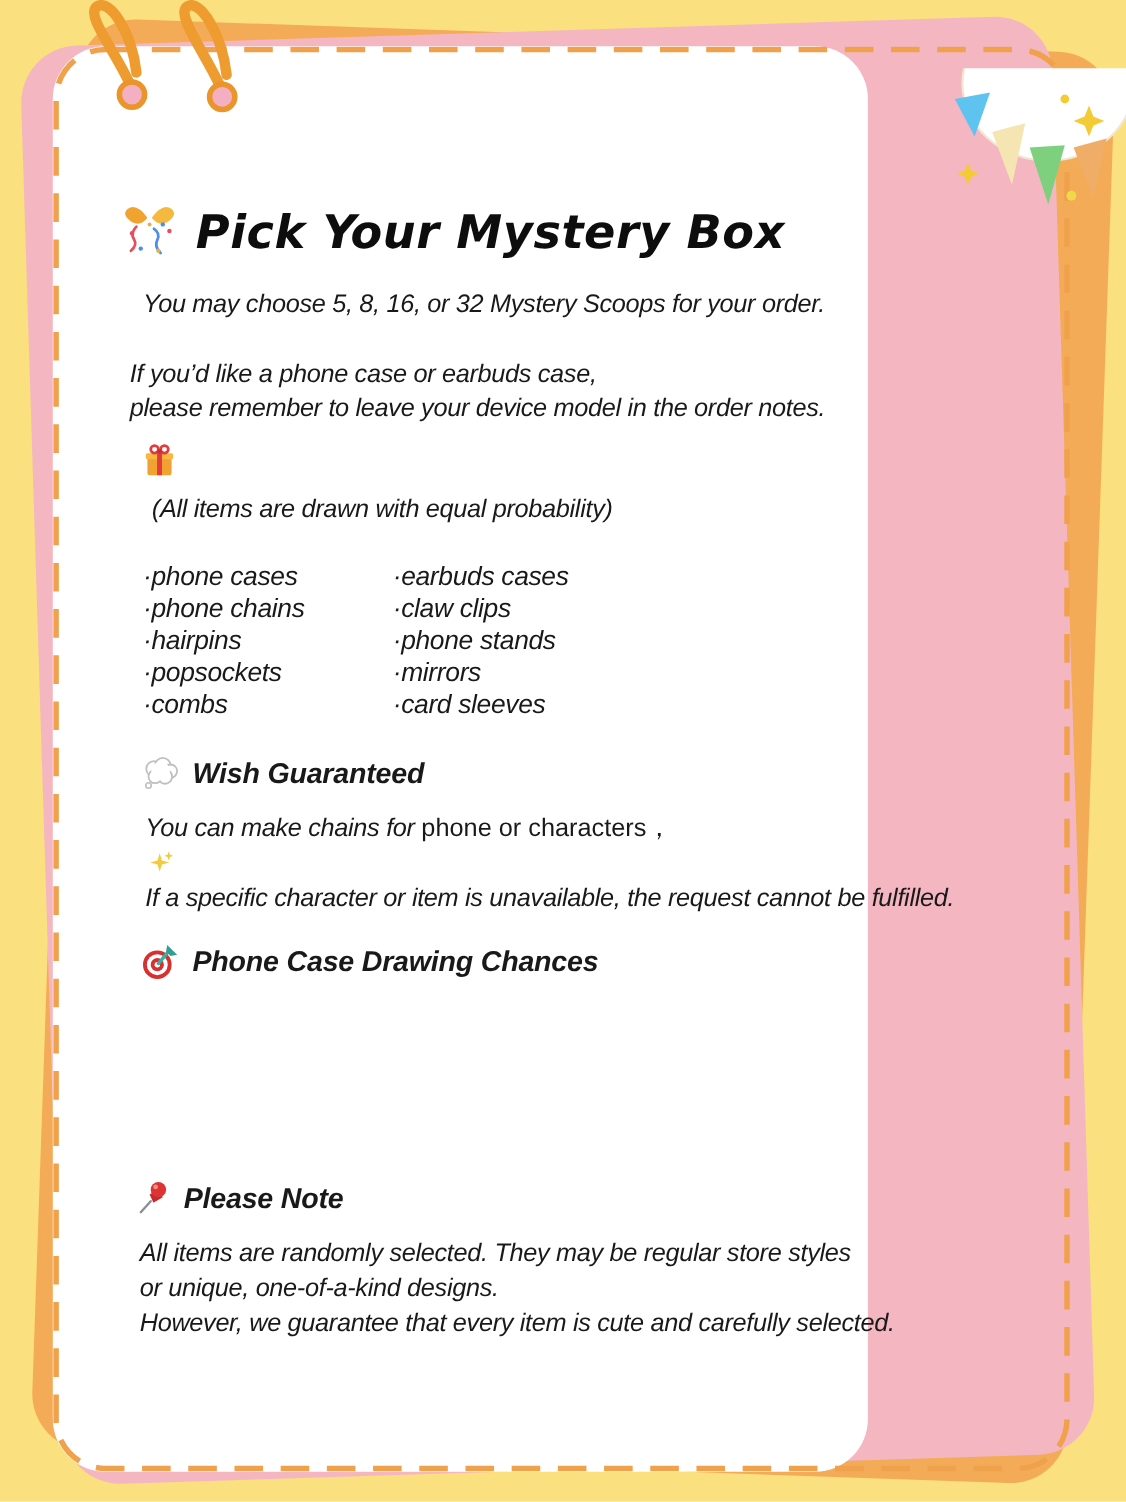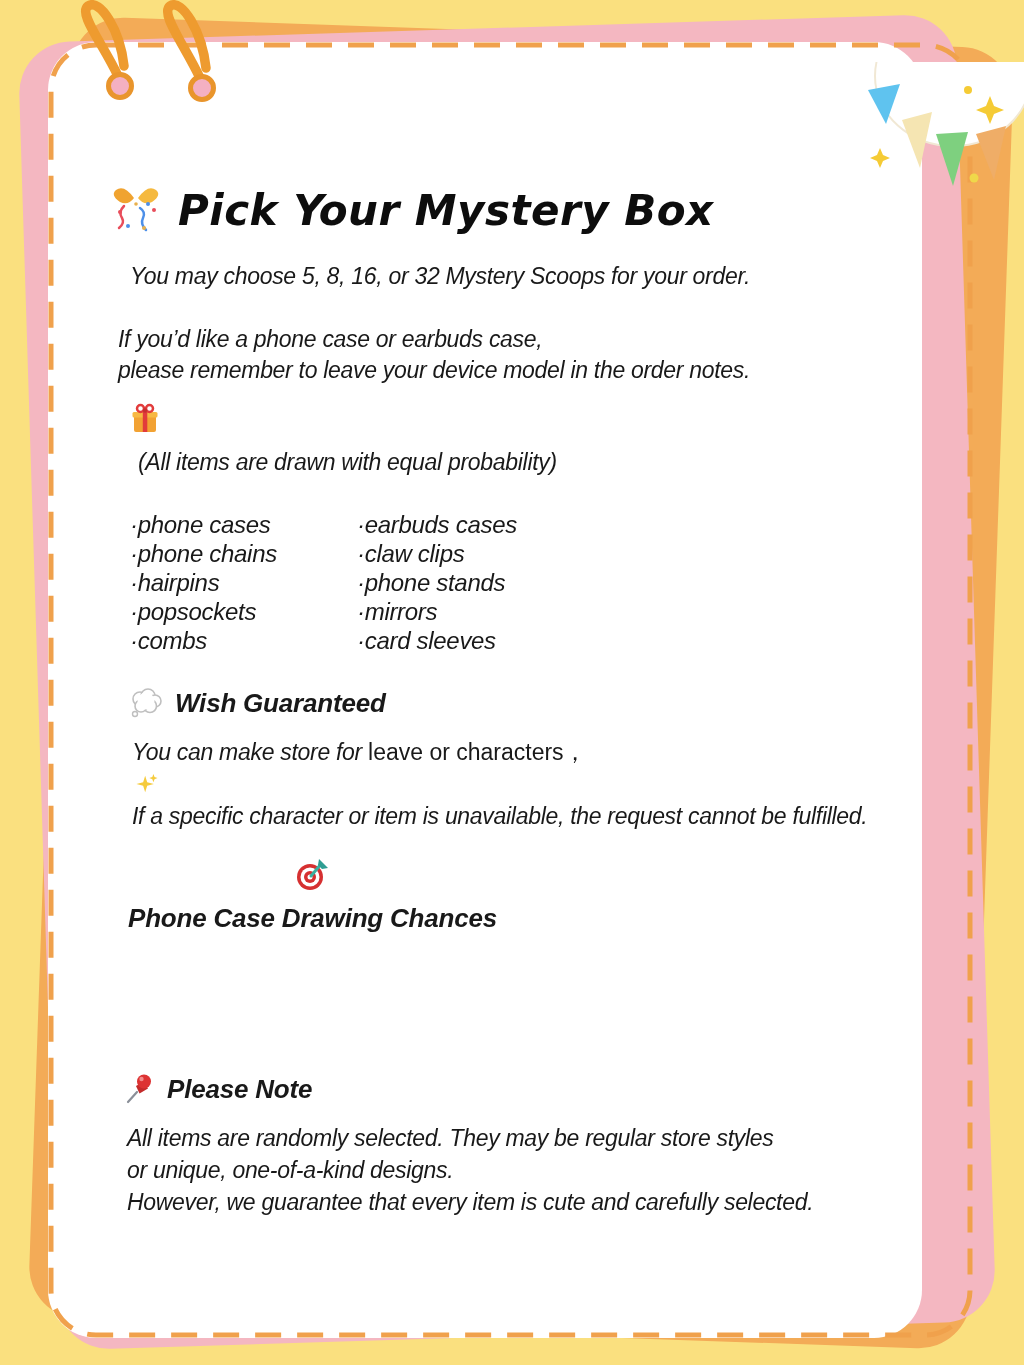--- a/index.html
+++ b/index.html
@@ -8,21 +8,21 @@
     background:#FAE07F;
     position:relative;
     overflow:hidden;
     font-family:"Liberation Sans","DejaVu Sans",sans-serif;
     color:#191919;
   }
   .backdrop{position:absolute;border-radius:52px;}
   .backdrop-orange{left:50px;top:32px;width:942px;height:1302px;background:#F3AB57;transform:rotate(2deg);}
   .backdrop-pink{left:38px;top:28px;width:938px;height:1308px;background:#F4B7C1;transform:rotate(-1.8deg);}
   .card{
-    position:absolute;left:48px;top:42px;width:874px;height:1296px;
+    position:absolute;left:48px;top:42px;width:741px;height:1296px;
     background:#FFFFFF;border-radius:48px;
   }
   .dash-border{position:absolute;left:0;top:0;}
   .deco{position:absolute;}
   .clips{left:60px;top:0;width:200px;height:120px;}
   .bunting{left:790px;top:20px;width:234px;height:150px;}
 
   
   .sec{position:absolute;white-space:nowrap;}
   .title-row{left:62px;top:142px;display:flex;align-items:center;gap:16px;}
@@ -38,21 +38,21 @@
   .heading-text{font-size:26px;font-weight:bold;font-style:italic;letter-spacing:-.2px;}
   .h-gift{left:80px;top:360px;}
   .sub{left:90px;top:407px;font-size:23px;font-style:italic;letter-spacing:-.3px;}
   .col{line-height:29px;font-size:24px;font-style:italic;letter-spacing:-.3px;}
   .col1{left:82px;top:468px;}
   .col2{left:309px;top:468px;}
   .h-wish{left:80px;top:645px;}
   .wish-lines{left:84px;top:694px;line-height:32px;}
   .wish-lines .body-line{line-height:32px;}
   .hl{font-style:normal;letter-spacing:0;}
-  .h-target{left:80px;top:814px;flex-direction:column;}
+  .h-target{left:80px;top:814px;}
   .chances{left:72px;top:870px;line-height:33px;}
   .chances .body-line{line-height:33px;}
   .h-pin{left:76px;top:1030px;}
   .note-lines{left:79px;top:1080px;line-height:32px;}
   .note-lines .body-line{line-height:32px;}
   .inline-icon{display:inline-block;vertical-align:-3px;margin-left:4px;}
 </style>
 </head>
 <body>
 
@@ -133,21 +133,21 @@
           <circle cx="27" cy="14" r="6"></circle>
         <circle cx="22" cy="19" r="6.5"></circle>
           <circle cx="13" cy="19" r="6"></circle>
       </g>
       <circle cx="18" cy="14" r="8.5" fill="#FFFFFF"></circle>
       <circle cx="7" cy="27" r="2.5" fill="#FFFFFF" stroke="#BFBFBF" stroke-width="1.4"></circle>
     </svg>
     <span class="heading-text">Wish Guaranteed</span>
   </div>
   <div class="sec wish-lines">
-    <div class="body-line"><span>You can make store for </span><span class="hl">leave or characters</span><span class="hl">，</span></div>
+    <div class="body-line"><span>You can make chains for </span><span class="hl">phone or characters</span><span class="hl">，</span></div>
     <div class="body-line"><svg class="inline-icon" width="22" height="22" viewBox="0 0 24 24">
           <path d="M10 3 L12.2 10 L19.5 12 L12.2 14 L10 21 L7.8 14 L0.5 12 L7.8 10 Z" fill="#F5CB3D"></path>
           <path d="M19 1 l1.2 3.3 l3.3 1.2 l-3.3 1.2 L19 10 l-1.2-3.3 L14.5 5.5 l3.3-1.2 Z" fill="#F5CB3D"></path>
         </svg></div>
     <div class="body-line">If a specific character or item is unavailable, the request cannot be fulfilled.</div>
   </div>
 
   <div class="sec heading-row h-target">
     <svg width="36" height="36" viewBox="0 0 36 36">
       <circle cx="15" cy="21" r="13" fill="#D63031"></circle>

